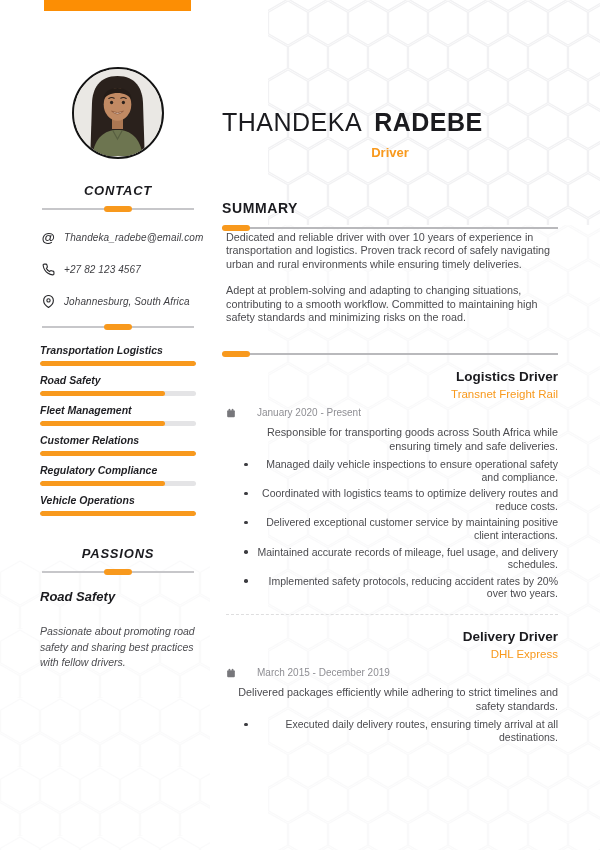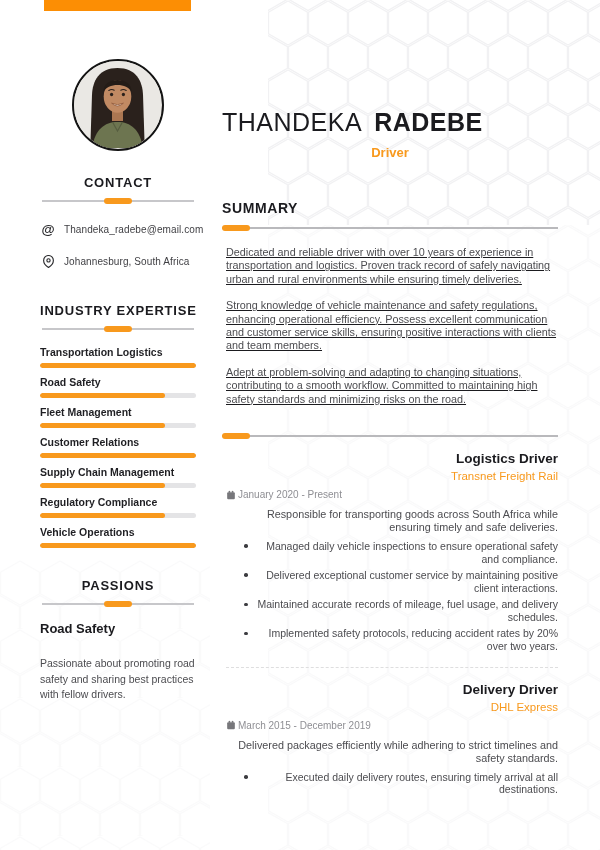--- a/index.html
+++ b/index.html
@@ -9,21 +9,21 @@
     font-family:"Liberation Sans","DejaVu Sans",sans-serif;
     color:var(--text-dark,#1b1b1f);
     -webkit-font-smoothing:antialiased;
   }
   .hex-decor { position:absolute; z-index:0; pointer-events:none; }
   .page { position:relative; z-index:1; width:600px; height:850px; }
 
   .top-bar { position:absolute; left:44px; top:0; width:147px; height:11px; background:var(--top-bar,#fc8e04); }
 
   
-  .left-col { position:absolute; left:40px; top:0; width:156px; }
+  .left-col { position:absolute; left:40px; top:8px; width:156px;font-style:italic; }
   .avatar-wrap { margin:59px auto 0; width:92px; height:92px; border-radius:50%;
     border:2.5px solid #141414; overflow:hidden; background:#eae8e4; }
   .side-heading { margin-top:24px; text-align:center; font-size:13px; font-weight:700;
     letter-spacing:0.8px; color:var(--text-dark); white-space:nowrap; }
   .side-divider { position:relative; height:6px; margin-top:8px; }
   .side-divider .line { position:absolute; left:2px; right:2px; top:2px; height:2px; background:#c7c7ca; }
   .side-divider .chip { position:absolute; left:50%; transform:translateX(-50%); top:0;
     width:28px; height:6px; border-radius:3px; background:var(--accent); }
 
   .contact-list { margin-top:16px; }
@@ -53,28 +53,28 @@
   h1.name .last { font-weight:800; margin-left:12px; }
   .job-title-header { margin-top:9px; font-size:13px; font-weight:700; color:var(--accent);text-align:center; }
 
   .section { margin-top:40px; }
   .section.experience { margin-top:27px; }
   .sec-heading { font-size:14px; font-weight:800; letter-spacing:0.6px; color:var(--text-dark); }
   .sec-divider { position:relative; height:6px; margin-top:9px; }
   .sec-divider .line { position:absolute; left:0; right:0; top:2px; height:2px; background:#b9b9bc; }
   .sec-divider .chip { position:absolute; left:0; top:0; width:28px; height:6px; border-radius:3px; background:var(--accent); }
 
-  .sec-body { margin-top:15px; padding-left:4px;text-decoration:underline; }
+  .sec-body { padding-left:4px; }
   .body-text { font-size:10.8px; line-height:13.4px; color:#4c4c50; margin-bottom:13px; }
   .body-text:last-child { margin-bottom:0; }
 
   .jobs { margin-top:12px; padding-left:4px;text-align:right; }
   .job-title { font-size:13.5px; font-weight:700; color:var(--text-dark); }
   .job-company { margin-top:4px; font-size:11.5px; font-weight:400; color:var(--accent); }
-  .job-dates { margin-top:7px; display:flex; align-items:center; gap:2px; font-size:10px; color:#8f8f94; }
+  .job-dates { margin-top:7px; display:flex; align-items:center; gap:21px; font-size:10px; color:#8f8f94; }
   .job-desc { margin-top:8px; font-size:10.8px; line-height:13.4px; color:#4c4c50; }
   .job-bullets { margin-top:5px; list-style:none; padding-left:18px; }
   .job-bullets li { position:relative; padding-left:12px; margin-bottom:3.5px;
     font-size:10.5px; line-height:12.8px; color:#4c4c50; }
   .job-bullets li::before { content:""; position:absolute; left:0; top:4.5px; width:3.5px; height:3.5px;
     border-radius:50%; background:#3c3c40; }
   .job-sep { border-top:1.5px dashed #dededf; margin:14px 0 14px 0; }
 </style>
 </head>
 <body>
@@ -150,29 +150,36 @@
     <div class="contact-list">
       <div class="contact-row">
         <span class="contact-icon">
             <span class="at-glyph">@</span>
           </span>
         <span class="contact-text">Thandeka_radebe@email.com</span>
       </div>
       <div class="contact-row">
         <span class="contact-icon">
           <svg width="13" height="13" viewBox="0 0 24 24" fill="none" stroke="#2b2b2e" stroke-width="2.1" stroke-linecap="round" stroke-linejoin="round">
+            <path d="M22 16.92v3a2 2 0 0 1-2.18 2 19.79 19.79 0 0 1-8.63-3.07 19.5 19.5 0 0 1-6-6 19.79 19.79 0 0 1-3.07-8.67A2 2 0 0 1 4.11 2h3a2 2 0 0 1 2 1.72 12.84 12.84 0 0 0 .7 2.81 2 2 0 0 1-.45 2.11L8.09 9.91a16 16 0 0 0 6 6l1.27-1.27a2 2 0 0 1 2.11-.45 12.84 12.84 0 0 0 2.81.7A2 2 0 0 1 22 16.92z"></path>
+          </svg>
+        </span>
+        <span class="contact-text">+27 82 123 4567</span>
+      </div>
+      <div class="contact-row">
+        <span class="contact-icon">
+          <svg width="13" height="13" viewBox="0 0 24 24" fill="none" stroke="#2b2b2e" stroke-width="2.1" stroke-linecap="round" stroke-linejoin="round">
             <path d="M21 10c0 7-9 13-9 13s-9-6-9-13a9 9 0 0 1 18 0z"></path>
               <circle cx="12" cy="10" r="3"></circle>
           </svg>
         </span>
         <span class="contact-text">Johannesburg, South Africa</span>
       </div>
     </div>
 
-    <h2 class="side-heading mt-industry">INDUSTRY EXPERTISE</h2>
     <div class="side-divider">
       <div class="line"></div>
       <div class="chip"></div>
     </div>
     <div class="skills-list">
   <div class="skill-item">
     <div class="skill-name">Transportation Logistics</div>
     <div class="skill-bar">
       <div class="skill-fill" style="width: 100%;"></div>
     </div>
@@ -192,26 +199,20 @@
     </div>
   </div>
 
   <div class="skill-item">
     <div class="skill-name">Customer Relations</div>
     <div class="skill-bar">
       <div class="skill-fill" style="width: 100%;"></div>
     </div>
   </div>
 
-  <div class="skill-item">
-    <div class="skill-name">Supply Chain Management</div>
-    <div class="skill-bar">
-      <div class="skill-fill" style="width: 80%;"></div>
-    </div>
-  </div>
 
   <div class="skill-item">
     <div class="skill-name">Regulatory Compliance</div>
     <div class="skill-bar">
       <div class="skill-fill" style="width: 80%;"></div>
     </div>
   </div>
 
   <div class="skill-item">
     <div class="skill-name">Vehicle Operations</div>
@@ -239,21 +240,20 @@
     </div>
 
     <div class="section">
       <h2 class="sec-heading">SUMMARY</h2>
       <div class="sec-divider">
         <div class="line"></div>
         <div class="chip"></div>
       </div>
       <div class="sec-body">
           <p class="body-text">Dedicated and reliable driver with over 10 years of experience in transportation and logistics. Proven track record of safely navigating urban and rural environments while ensuring timely deliveries.</p>
-          <p class="body-text">Strong knowledge of vehicle maintenance and safety regulations, enhancing operational efficiency. Possess excellent communication and customer service skills, ensuring positive interactions with clients and team members.</p>
           <p class="body-text">Adept at problem-solving and adapting to changing situations, contributing to a smooth workflow. Committed to maintaining high safety standards and minimizing risks on the road.</p>
         </div>
     </div>
 
     <div class="section experience">
       <div class="sec-divider">
         <div class="line"></div>
         <div class="chip"></div>
       </div>
       <div class="jobs">
@@ -266,20 +266,21 @@
           <rect x="1.4" y="2.6" width="9.2" height="8.4" rx="1.2" fill="#77777b"></rect>
           <rect x="3.3" y="0.8" width="1.6" height="2.6" rx="0.8" fill="#77777b"></rect>
           <rect x="7.1" y="0.8" width="1.6" height="2.6" rx="0.8" fill="#77777b"></rect>
         </svg>
       </span>
       <span>January 2020 - Present</span>
     </div>
     <p class="job-desc">Responsible for transporting goods across South Africa while ensuring timely and safe deliveries.</p>
     <ul class="job-bullets">
               <li>Managed daily vehicle inspections to ensure operational safety and compliance.</li>
+              <li>Coordinated with logistics teams to optimize delivery routes and reduce costs.</li>
               <li>Delivered exceptional customer service by maintaining positive client interactions.</li>
               <li>Maintained accurate records of mileage, fuel usage, and delivery schedules.</li>
               <li>Implemented safety protocols, reducing accident rates by 20% over two years.</li>
             </ul>
   </div>
 <div class="job-sep"></div>
   <div class="job">
     <h3 class="job-title">Delivery Driver</h3>
     <div class="job-company">DHL Express</div>
     <div class="job-dates">

